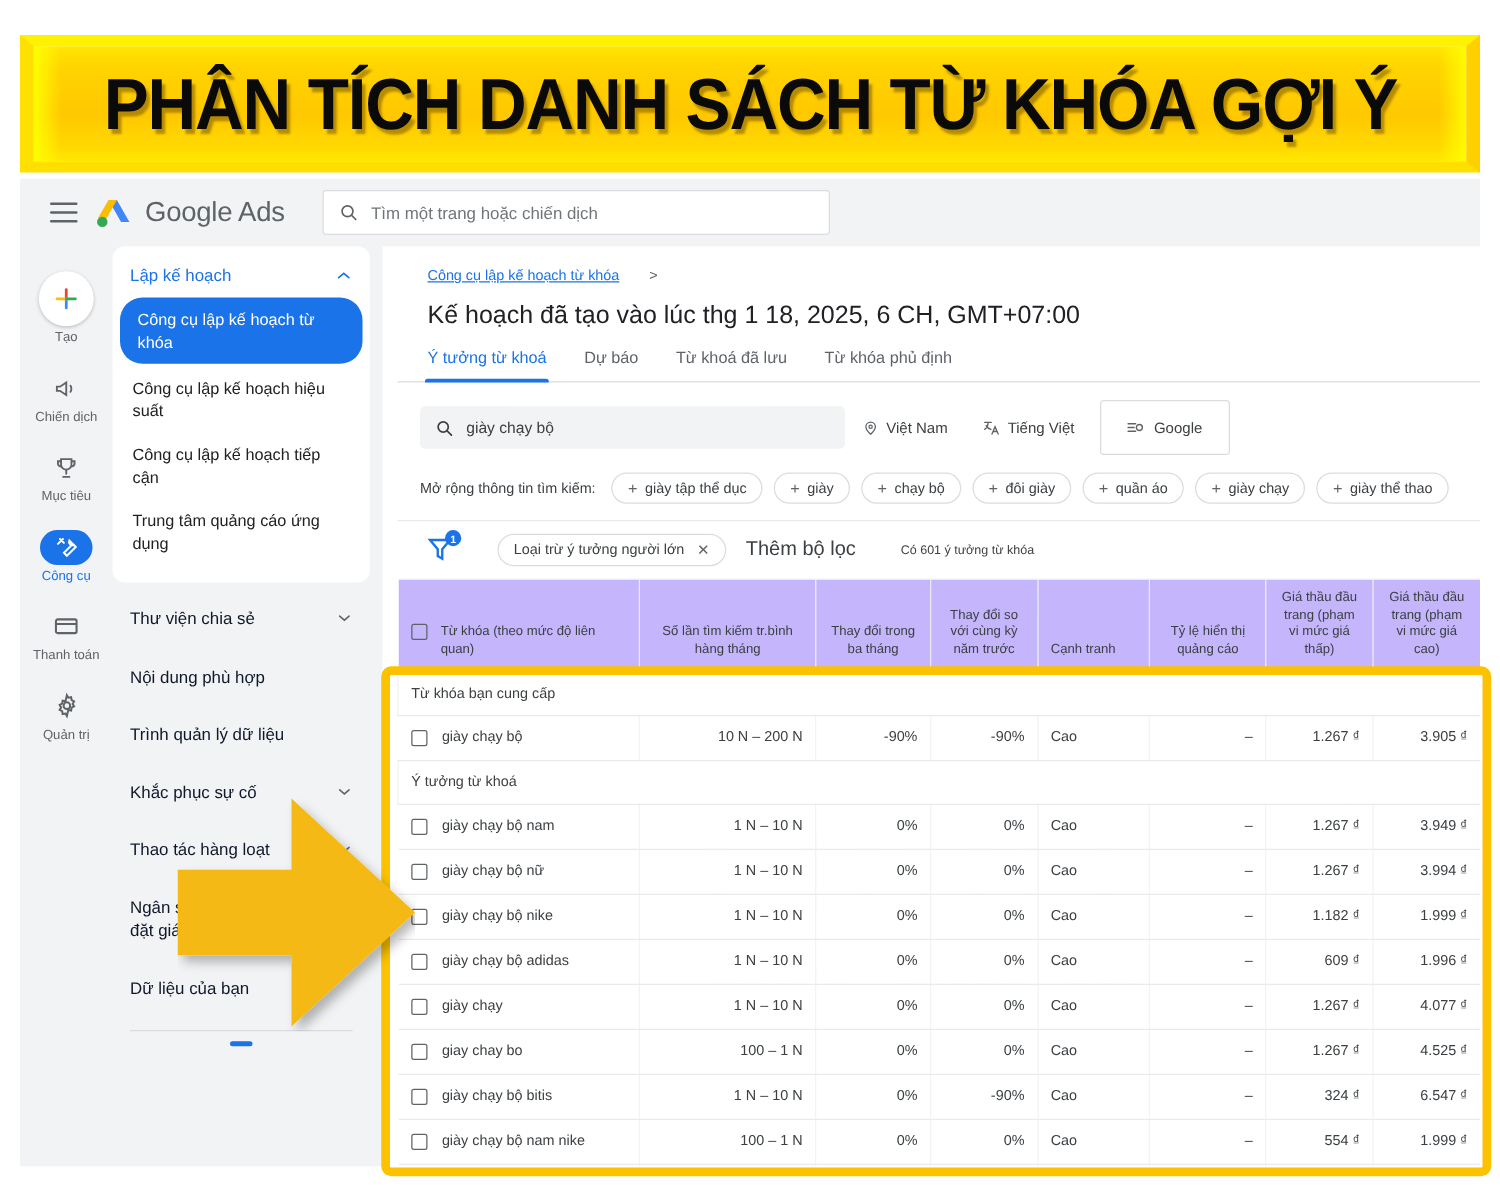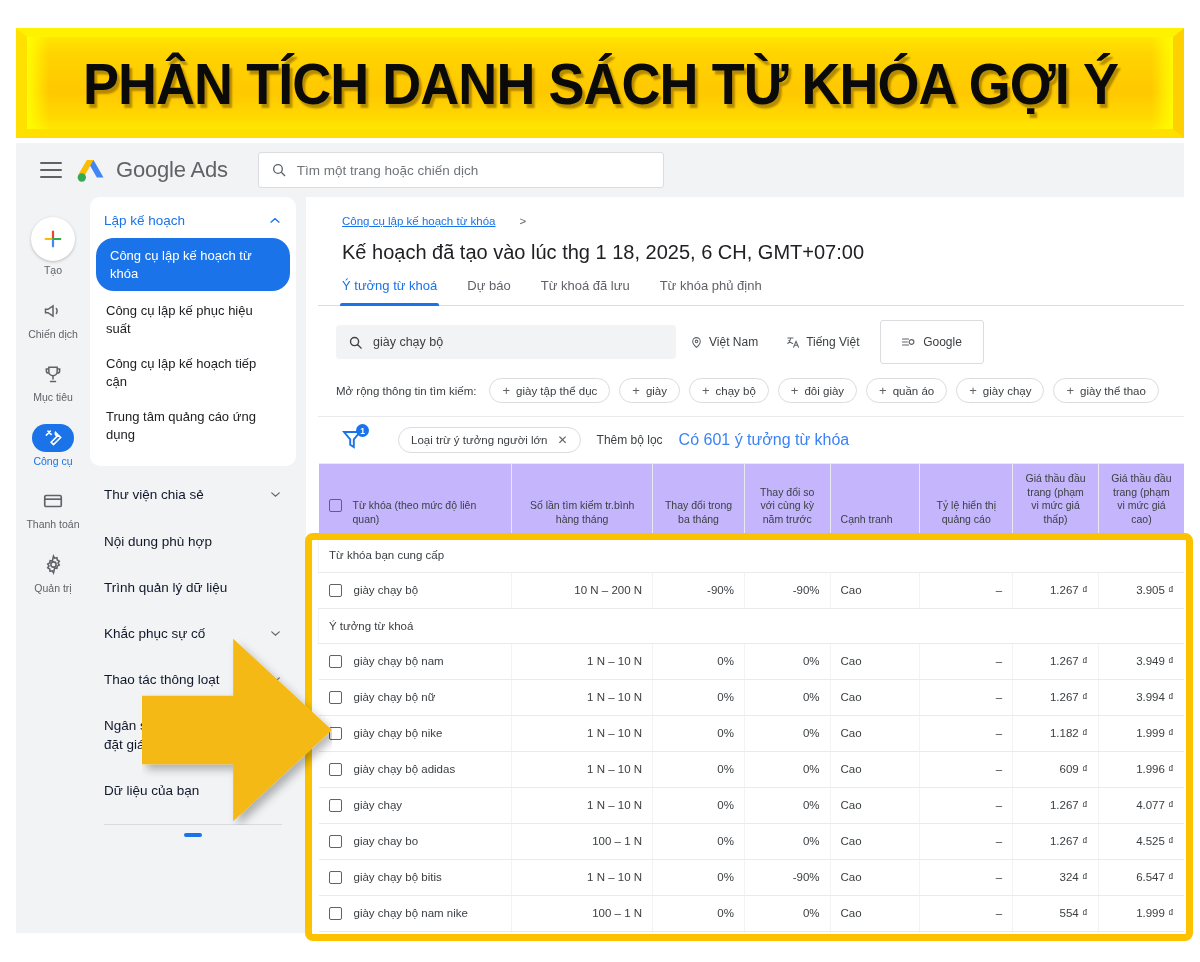--- a/index.html
+++ b/index.html
@@ -148,22 +148,22 @@
   .filter-icon-wrap { position:relative; width:26px;height:26px;}
   .filter-badge {
     position:absolute; right:-3px; top:-3px; background:#1a73e8; color:#fff;
     font-size:8.5px; width:13px;height:13px;border-radius:50%;
     display:flex;align-items:center;justify-content:center; font-weight:700;
   }
   .filter-chip {
     display:flex;align-items:center;gap:10px;border:1px solid #dadce0;border-radius:14px;
     height:26px;padding:0 12px;font-size:11.5px;color:#3c4043;margin-left:16px;
   }
-  .addfilter { font-size:12px;color:#3c4043;}
-  .ideacount { font-size:16px;color:#3b82f6;}
+  .addfilter { font-size:16px;color:#3c4043;}
+  .ideacount { font-size:10px;color:#404040;margin-left:20px;}
 
   
   table.kt { width: 100%; border-collapse: collapse; table-layout: fixed; }
   table.kt thead th {
     font-size: 10.5px; font-weight:400; color:#3c4043; line-height:1.3;
     vertical-align: bottom; padding: 8px 10px 10px 10px;
     border-top:1px solid #e8eaed; border-bottom:1px solid #dadce0;
     border-left:1px solid #e8eaed; background:#c4b5fd;
   }
   table.kt thead th.first { border-left:none; text-align:left; }
@@ -312,21 +312,21 @@
 
       <div class="nav">
         <div class="nav-card">
           <div class="nav-head">
             <span>Lập kế hoạch</span>
             <svg width="14" height="14" viewBox="0 0 24 24" fill="none" stroke="#1a73e8" stroke-width="2.2" stroke-linecap="round">
                 <polyline points="5,14 12,8 19,14"></polyline>
               </svg>
           </div>
           <div class="nav-sub sel">Công cụ lập kế hoạch từ khóa</div>
-          <div class="nav-sub">Công cụ lập kế phục hiệu suất</div>
+          <div class="nav-sub">Công cụ lập kế hoạch hiệu suất</div>
           <div class="nav-sub">Công cụ lập kế hoạch tiếp cận</div>
           <div class="nav-sub">Trung tâm quảng cáo ứng dụng</div>
         </div>
 
         <div class="nav-row">
           <span>Thư viện chia sẻ</span>
           <svg class="chev" width="13" height="13" viewBox="0 0 24 24" fill="none" stroke="#5f6368" stroke-width="2.2" stroke-linecap="round">
               <polyline points="5,9 12,15 19,9"></polyline>
             </svg>
         </div>
@@ -336,21 +336,21 @@
         <div class="nav-row">
           <span>Trình quản lý dữ liệu</span>
         </div>
         <div class="nav-row">
           <span>Khắc phục sự cố</span>
           <svg class="chev" width="13" height="13" viewBox="0 0 24 24" fill="none" stroke="#5f6368" stroke-width="2.2" stroke-linecap="round">
               <polyline points="5,9 12,15 19,9"></polyline>
             </svg>
         </div>
         <div class="nav-row">
-          <span>Thao tác thông loạt</span>
+          <span>Thao tác hàng loạt</span>
           <svg class="chev" width="13" height="13" viewBox="0 0 24 24" fill="none" stroke="#5f6368" stroke-width="2.2" stroke-linecap="round">
               <polyline points="5,9 12,15 19,9"></polyline>
             </svg>
         </div>
         <div class="nav-row">
           <span>Ngân sách và chiến lược đặt giá thầu</span>
           <svg class="chev" width="13" height="13" viewBox="0 0 24 24" fill="none" stroke="#5f6368" stroke-width="2.2" stroke-linecap="round">
               <polyline points="5,9 12,15 19,9"></polyline>
             </svg>
         </div>

